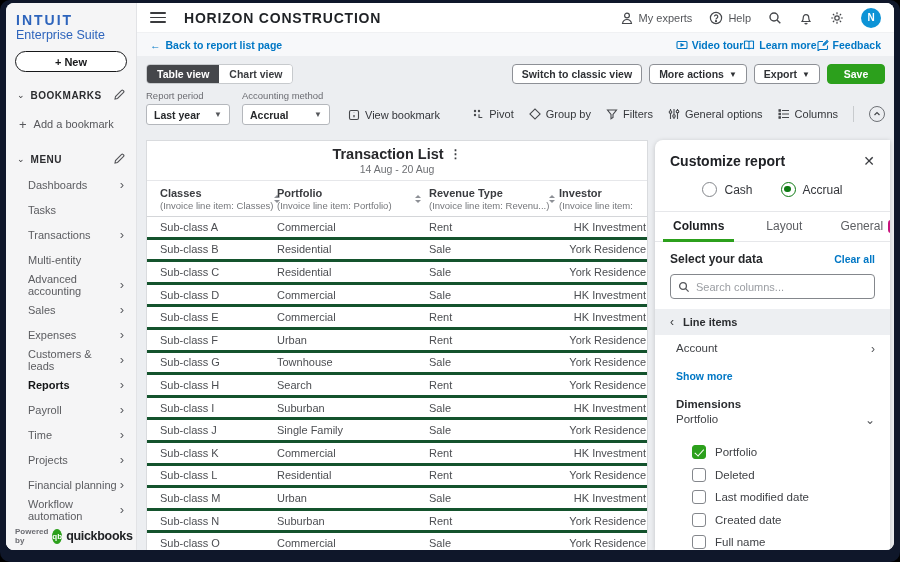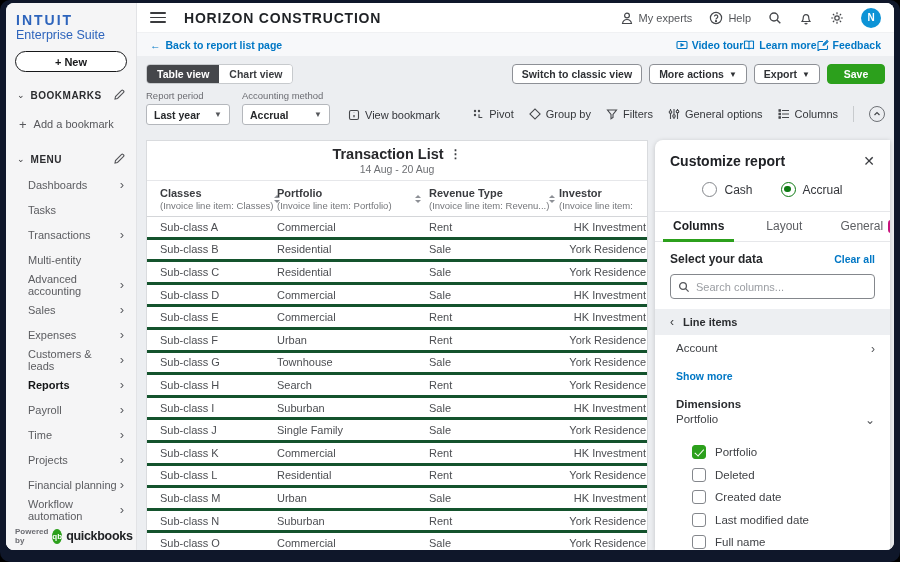--- a/index.html
+++ b/index.html
@@ -592,25 +592,25 @@
                   <div class="cb-row">
                     <span class="cb checked"></span>
                     <span class="cb-label">Portfolio</span>
                   </div>
                   <div class="cb-row">
                     <span class="cb"></span>
                     <span class="cb-label">Deleted</span>
                   </div>
                   <div class="cb-row">
                     <span class="cb"></span>
-                    <span class="cb-label">Created date</span>
+                    <span class="cb-label">Last modified date</span>
                   </div>
                   <div class="cb-row">
                     <span class="cb"></span>
-                    <span class="cb-label">Last modified date</span>
+                    <span class="cb-label">Created date</span>
                   </div>
                   <div class="cb-row">
                     <span class="cb"></span>
                     <span class="cb-label">Full name</span>
                   </div>
                 </div>
             
           </div>
         </div>
       </div>

